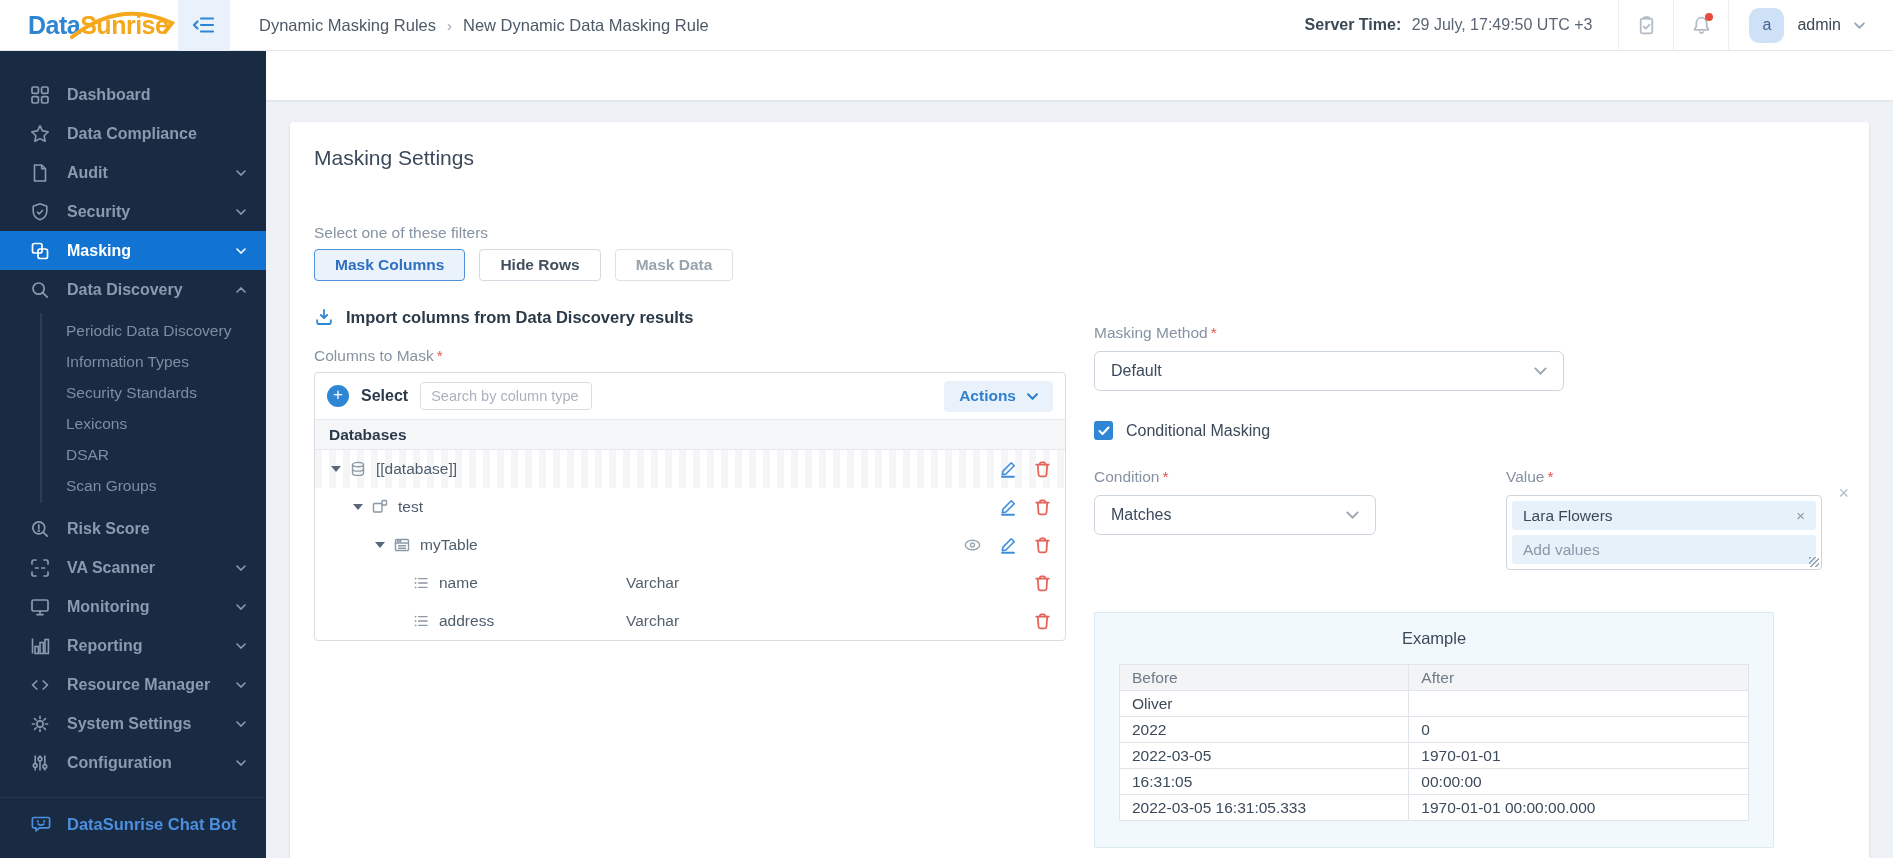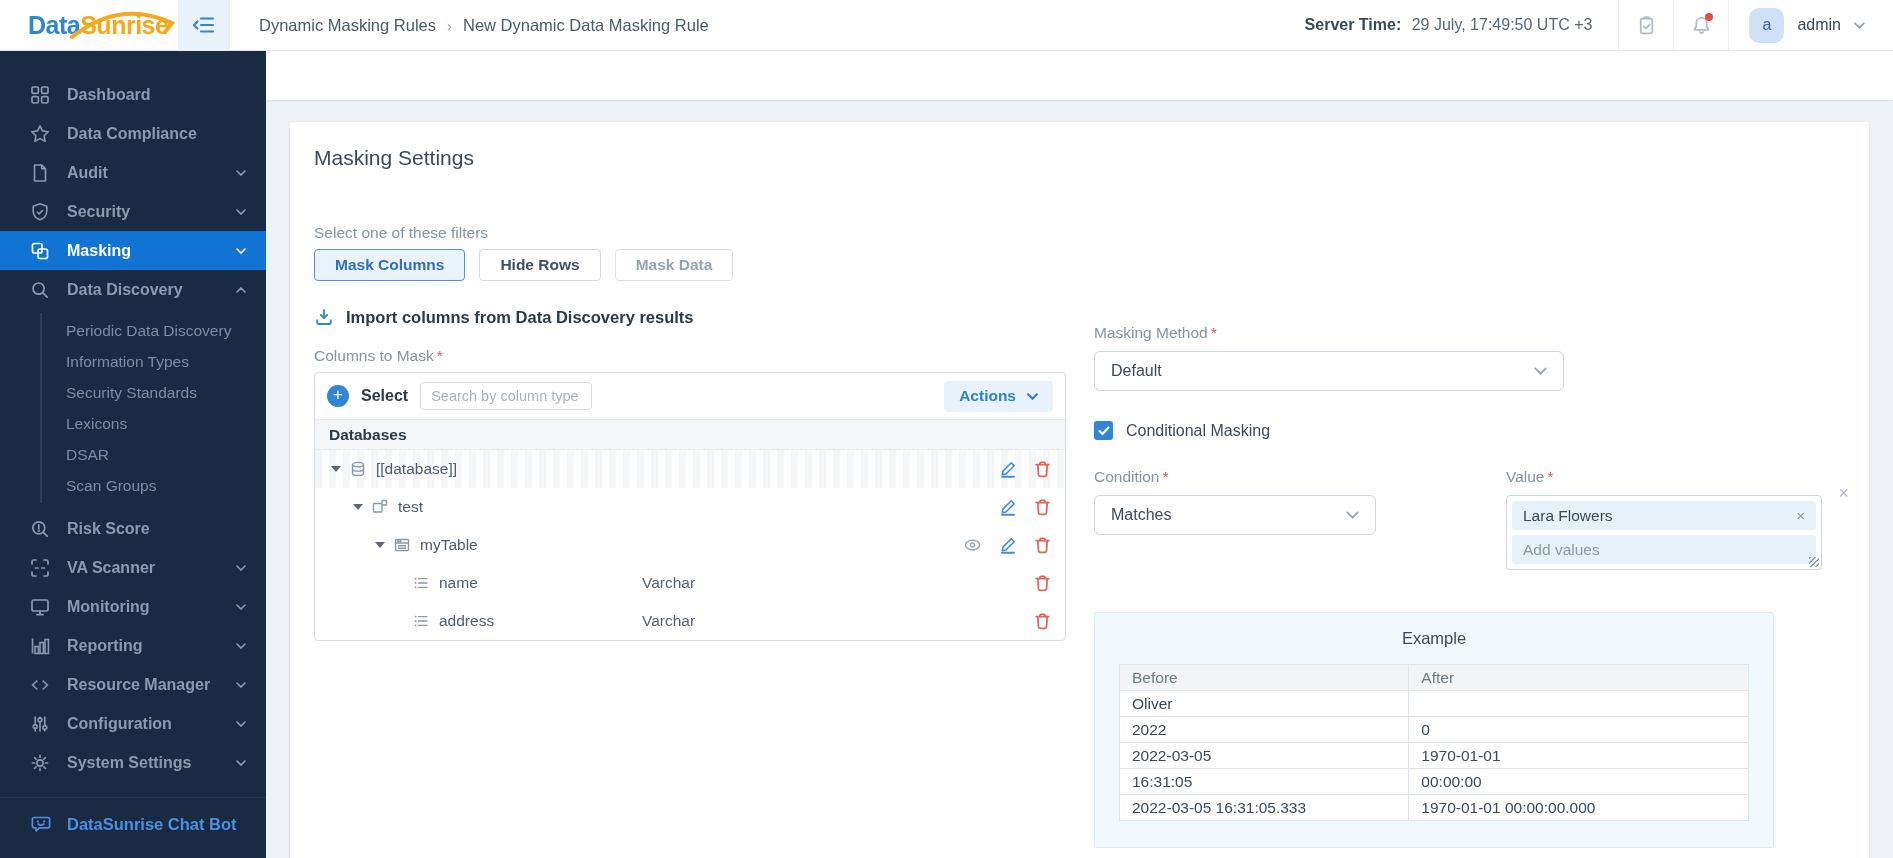--- a/index.html
+++ b/index.html
@@ -74,21 +74,21 @@
   .search-input::placeholder { color:#a9b3be; }
   .actions-btn { margin-left:auto; background:#e9f2fb; border:none; color:#2f80d0; font-weight:bold; font-size:15.5px; height:31px; padding:0 15px; border-radius:4px; display:flex; align-items:center; gap:11px; cursor:pointer; font-family:inherit; }
   .db-header { background:#f5f6f8; border-top:1px solid #e6eaee; border-bottom:1px solid #e6eaee; height:31px; display:flex; align-items:center; padding:0 14px; font-weight:bold; font-size:15.5px; color:#2b3a49; }
 
   .tree-row { height:38px; display:flex; align-items:center; position:relative; padding-right:14px; font-size:15.5px; color:#4e5d6c; }
   .tree-row.striped { background:repeating-linear-gradient(90deg, rgba(120,132,145,.08) 0 7px, transparent 7px 14px); }
   .ind0 { padding-left:16px; } .ind1 { padding-left:38px; } .ind2 { padding-left:60px; } .ind3 { padding-left:98px; }
   .caret { width:0; height:0; border-left:5px solid transparent; border-right:5px solid transparent; border-top:6px solid #5a6878; cursor:pointer; flex:none; }
   .tree-icon { margin:0 10px 0 9px; color:#8b98a6; flex:none; }
   .tree-icon.noc { margin-left:0; }
-  .type-badge { position:absolute; left:327px; color:#55626f; }
+  .type-badge { position:absolute; left:311px; color:#55626f; }
   .row-actions { margin-left:auto; display:flex; align-items:center; gap:17px; }
   .icon-eye { color:#9aa6b2; cursor:pointer; }
   .icon-edit { color:#3f8edc; cursor:pointer; }
   .icon-trash { color:#e56459; cursor:pointer; }
 
   
   .field-label { font-size:15.5px; color:#8593a2; margin-bottom:9px; }
   .select-box { height:40px; border:1px solid #cdd5de; border-radius:6px; background:#fff; display:flex; align-items:center; justify-content:space-between; padding:0 16px; font-size:16px; color:#3b4a5b; cursor:pointer; }
   .select-box .chev { color:#98a4b0; }
   .method-select { width:470px; }
@@ -287,37 +287,37 @@
     <div class="nav-item">
       <svg width="20" height="20" viewBox="0 0 20 20" fill="none" stroke="currentColor" stroke-width="1.7" stroke-linecap="round" stroke-linejoin="round">
           <path d="M6.8 6L2.5 10l4.3 4M13.2 6l4.3 4-4.3 4"></path>
         </svg>
       <span>Resource Manager</span>
       <svg class="nav-chev" width="10" height="6" viewBox="0 0 10 6" fill="none" stroke="currentColor" stroke-width="1.6" stroke-linecap="round">
           <path d="M1 1l4 4 4-4"></path>
         </svg>
     </div>
     <div class="nav-item">
+      <svg width="20" height="20" viewBox="0 0 20 20" fill="none" stroke="currentColor" stroke-width="1.6" stroke-linecap="round">
+          <circle cx="10" cy="10" r="3.1"></circle>
+          <path d="M10 2.4v2.2M10 15.4v2.2M2.4 10h2.2M15.4 10h2.2M4.6 4.6l1.6 1.6M13.8 13.8l1.6 1.6M4.6 15.4l1.6-1.6M13.8 6.2l1.6-1.6"></path>
+        </svg>
+      <span>System Settings</span>
+      <svg class="nav-chev" width="10" height="6" viewBox="0 0 10 6" fill="none" stroke="currentColor" stroke-width="1.6" stroke-linecap="round">
+          <path d="M1 1l4 4 4-4"></path>
+        </svg>
+    </div>
+    <div class="nav-item">
       <svg width="20" height="20" viewBox="0 0 20 20" fill="none" stroke="currentColor" stroke-width="1.6">
           <path d="M5.2 2.5v15M10 2.5v15M14.8 2.5v15"></path>
           <circle cx="5.2" cy="12.5" r="1.9" fill="#182b43"></circle>
           <circle cx="10" cy="6" r="1.9" fill="#182b43"></circle>
           <circle cx="14.8" cy="13.5" r="1.9" fill="#182b43"></circle>
         </svg>
       <span>Configuration</span>
-      <svg class="nav-chev" width="10" height="6" viewBox="0 0 10 6" fill="none" stroke="currentColor" stroke-width="1.6" stroke-linecap="round">
-          <path d="M1 1l4 4 4-4"></path>
-        </svg>
-    </div>
-    <div class="nav-item">
-      <svg width="20" height="20" viewBox="0 0 20 20" fill="none" stroke="currentColor" stroke-width="1.6" stroke-linecap="round">
-          <circle cx="10" cy="10" r="3.1"></circle>
-          <path d="M10 2.4v2.2M10 15.4v2.2M2.4 10h2.2M15.4 10h2.2M4.6 4.6l1.6 1.6M13.8 13.8l1.6 1.6M4.6 15.4l1.6-1.6M13.8 6.2l1.6-1.6"></path>
-        </svg>
-      <span>System Settings</span>
       <svg class="nav-chev" width="10" height="6" viewBox="0 0 10 6" fill="none" stroke="currentColor" stroke-width="1.6" stroke-linecap="round">
           <path d="M1 1l4 4 4-4"></path>
         </svg>
     </div>
     <div class="nav-bottom">
       <div class="sidebar-divider"></div>
       <div class="chatbot">
         <svg width="22" height="22" viewBox="0 0 22 22" fill="none" stroke="currentColor" stroke-width="1.7" stroke-linecap="round" stroke-linejoin="round">
             <path d="M4 4.5h14a1.6 1.6 0 011.6 1.6v7.2a1.6 1.6 0 01-1.6 1.6H9.5L6 17.8V14.9H4a1.6 1.6 0 01-1.6-1.6V6.1A1.6 1.6 0 014 4.5z"></path>
             <path d="M7.8 8.4h.01M14.2 8.4h.01" stroke-width="2.2"></path>

